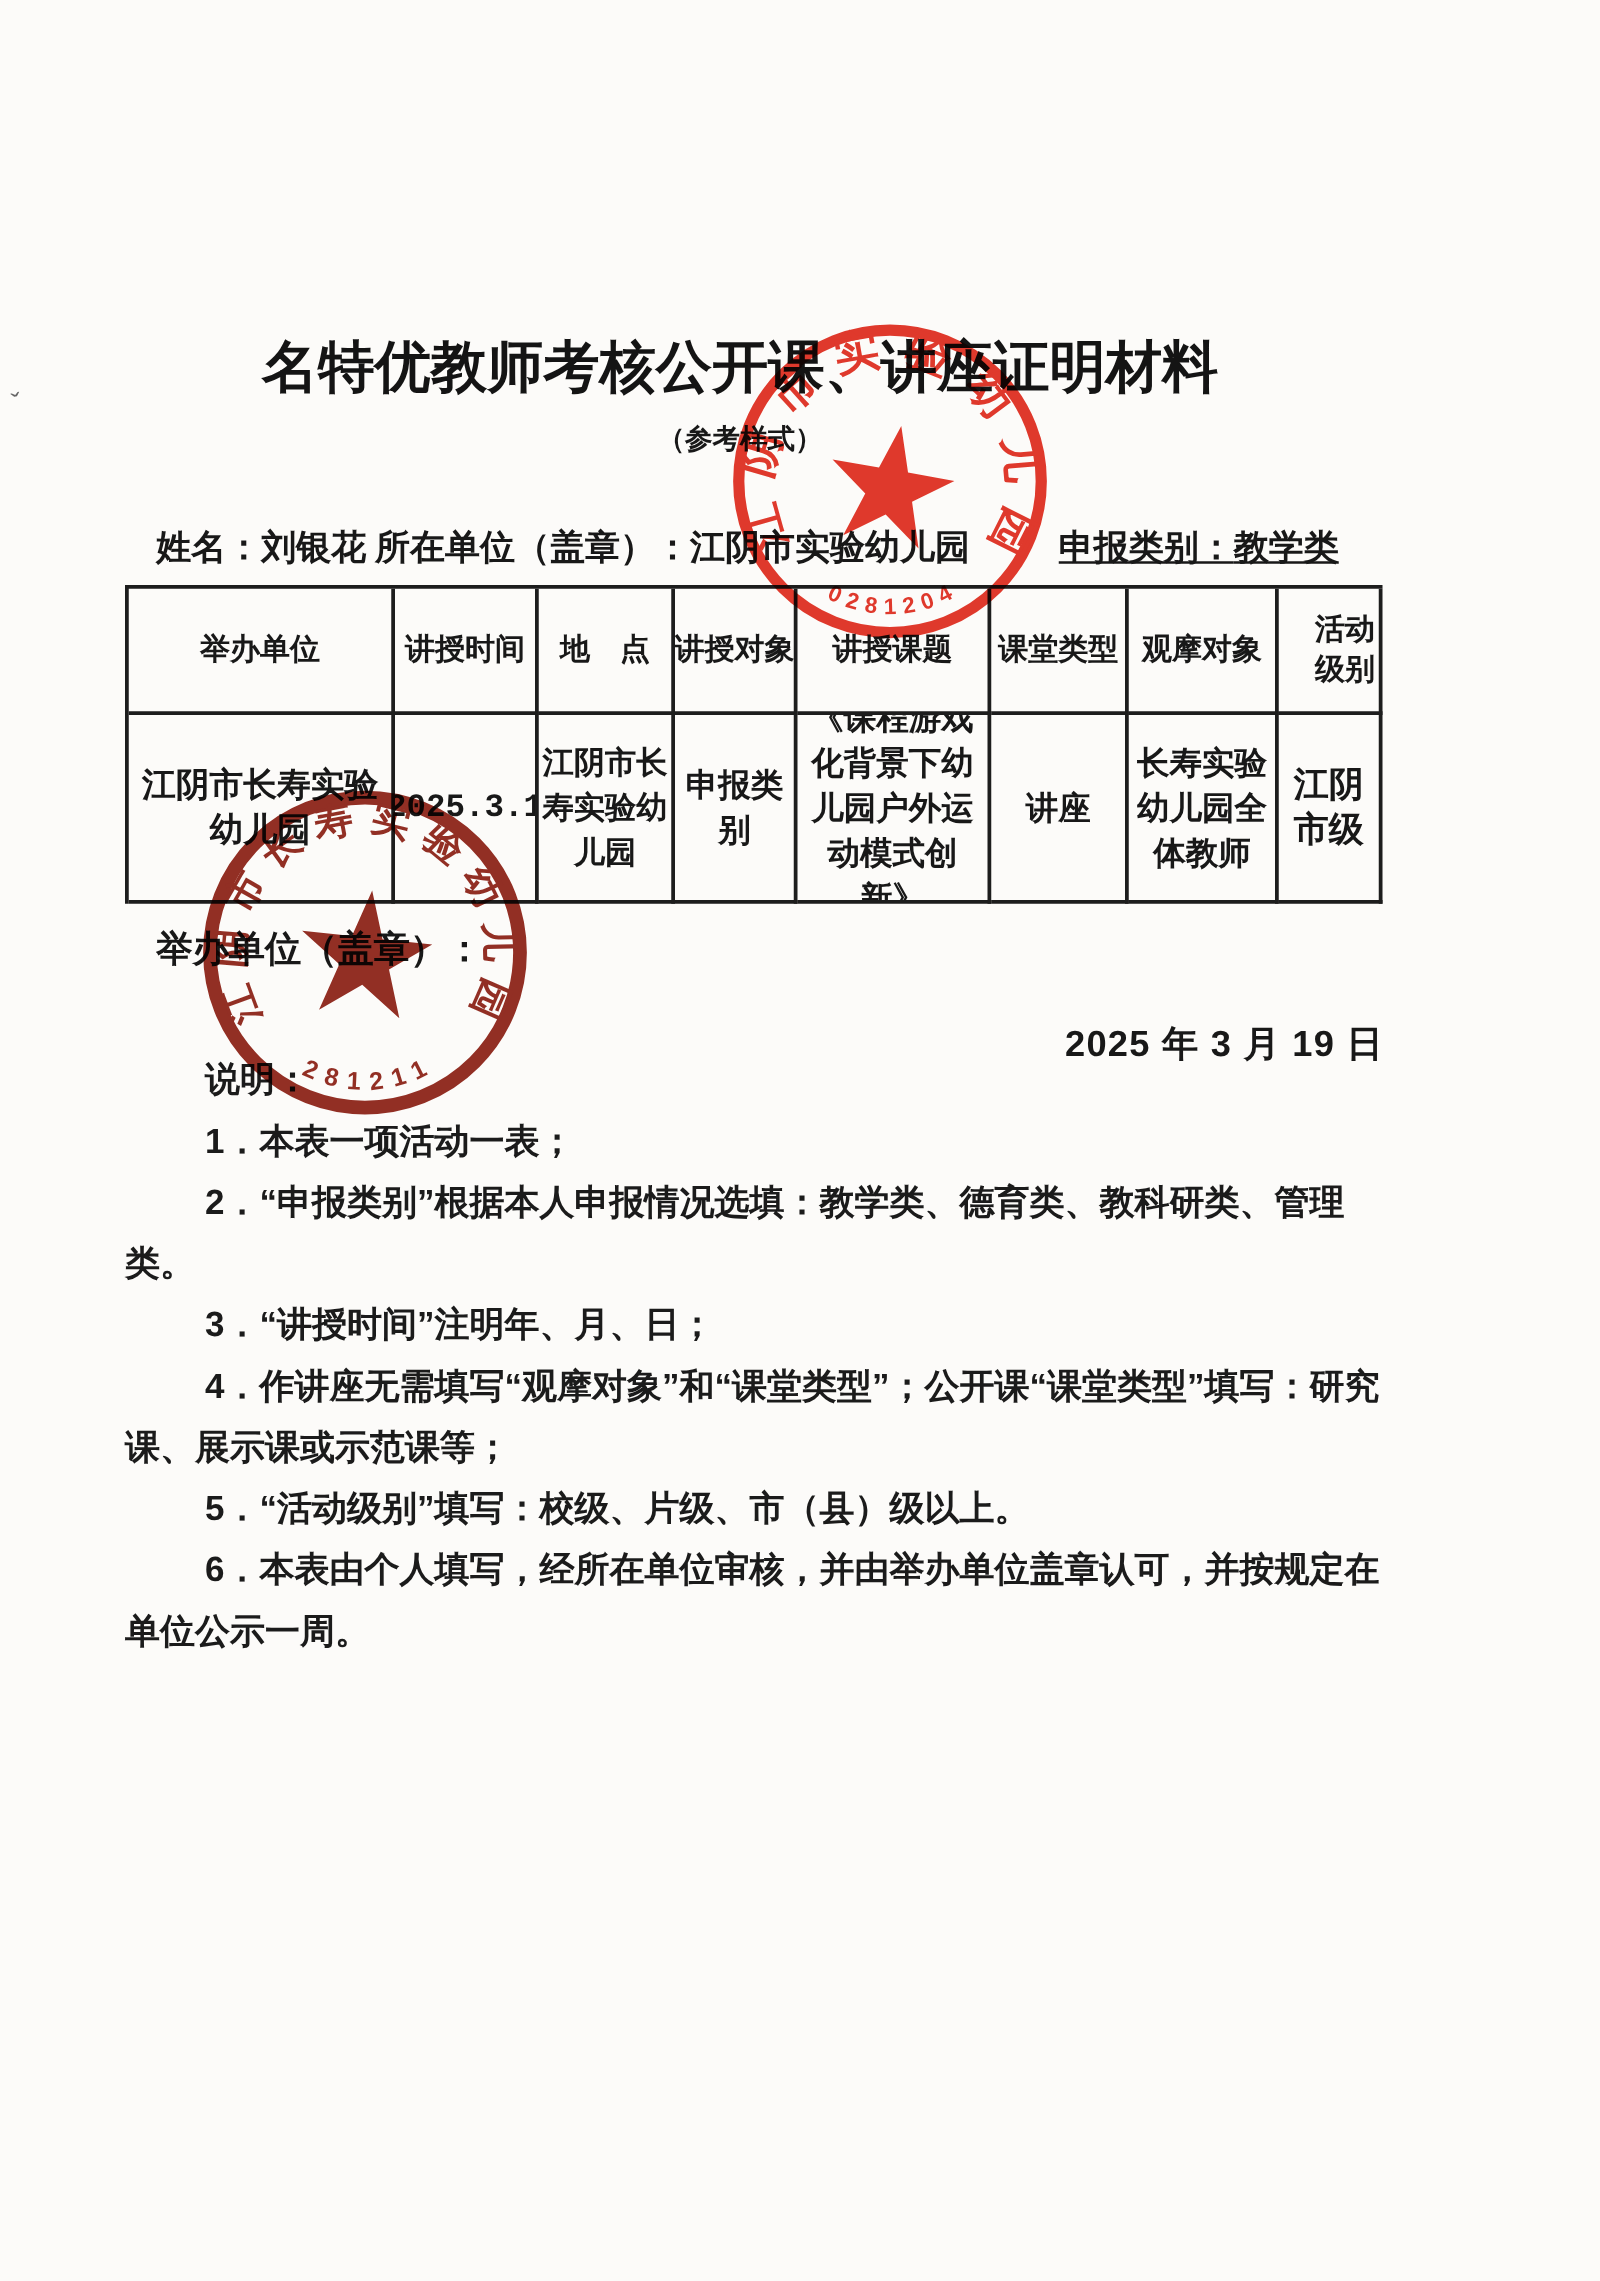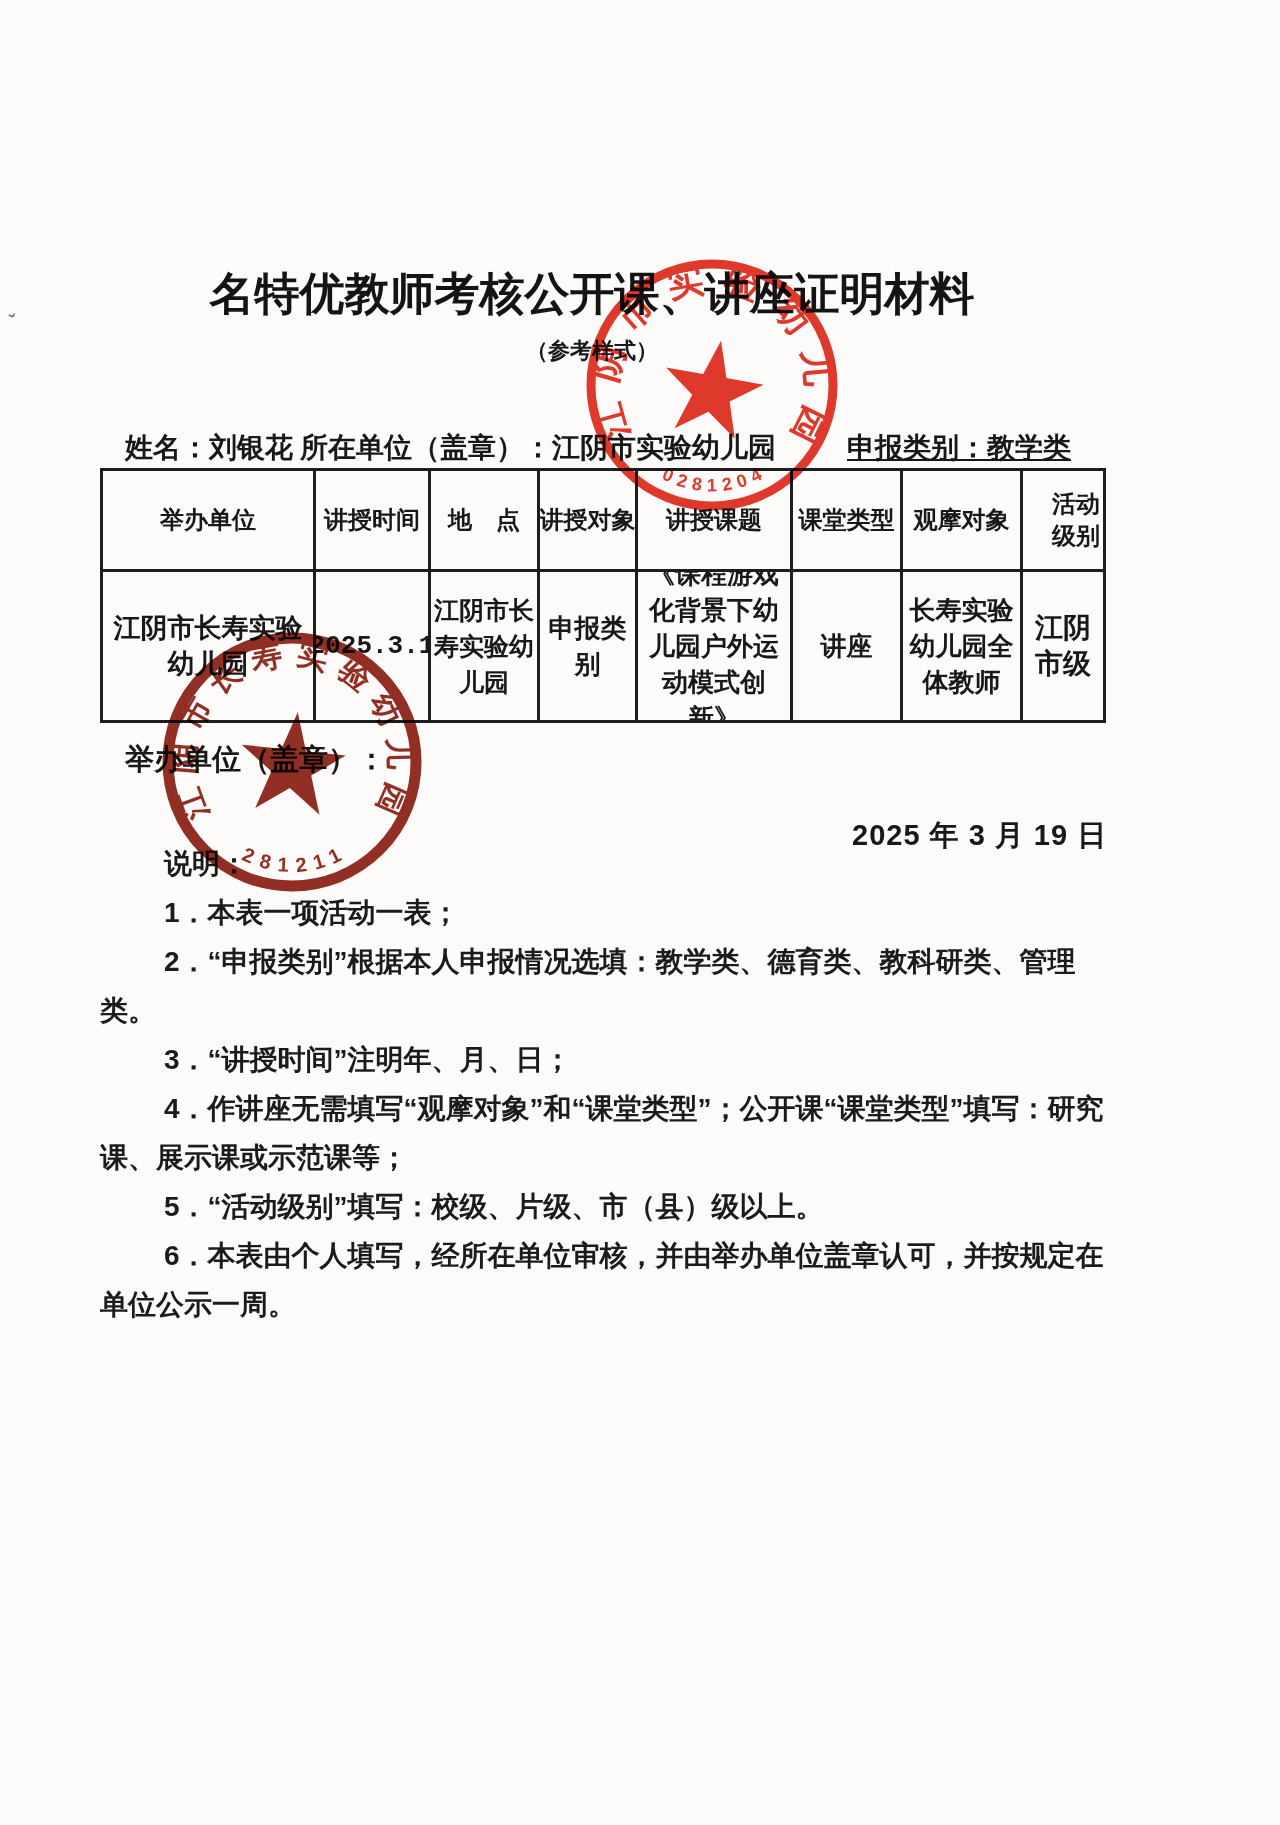--- a/index.html
+++ b/index.html
@@ -22,21 +22,21 @@
     color:#141414;
   }
   .subtitle {
     position:absolute; left:0; top:336px; width:1184px;
     text-align:center; font-size:22px; font-weight:700;
   }
   .info-line {
     position:absolute; left:0; top:419px; width:1280px; height:34px;
     font-size:28px; font-weight:700;
   }
-  .info-seg { position:absolute; white-space:nowrap;margin-top:10px; }
+  .info-seg { position:absolute; white-space:nowrap; }
   .seg-name { left:125px; }
   .seg-unit { left:300px; }
   .seg-category { left:847px;text-decoration:underline; }
 
   .doc-table {
     position:absolute; left:100px; top:468px;
     display:grid;
     grid-template-columns:213px 115px 109px 98px 155px 110px 120px 83px;
     grid-template-rows:101px 151px;
     border-top:3px solid #1d1d1d; border-left:3px solid #1d1d1d;

